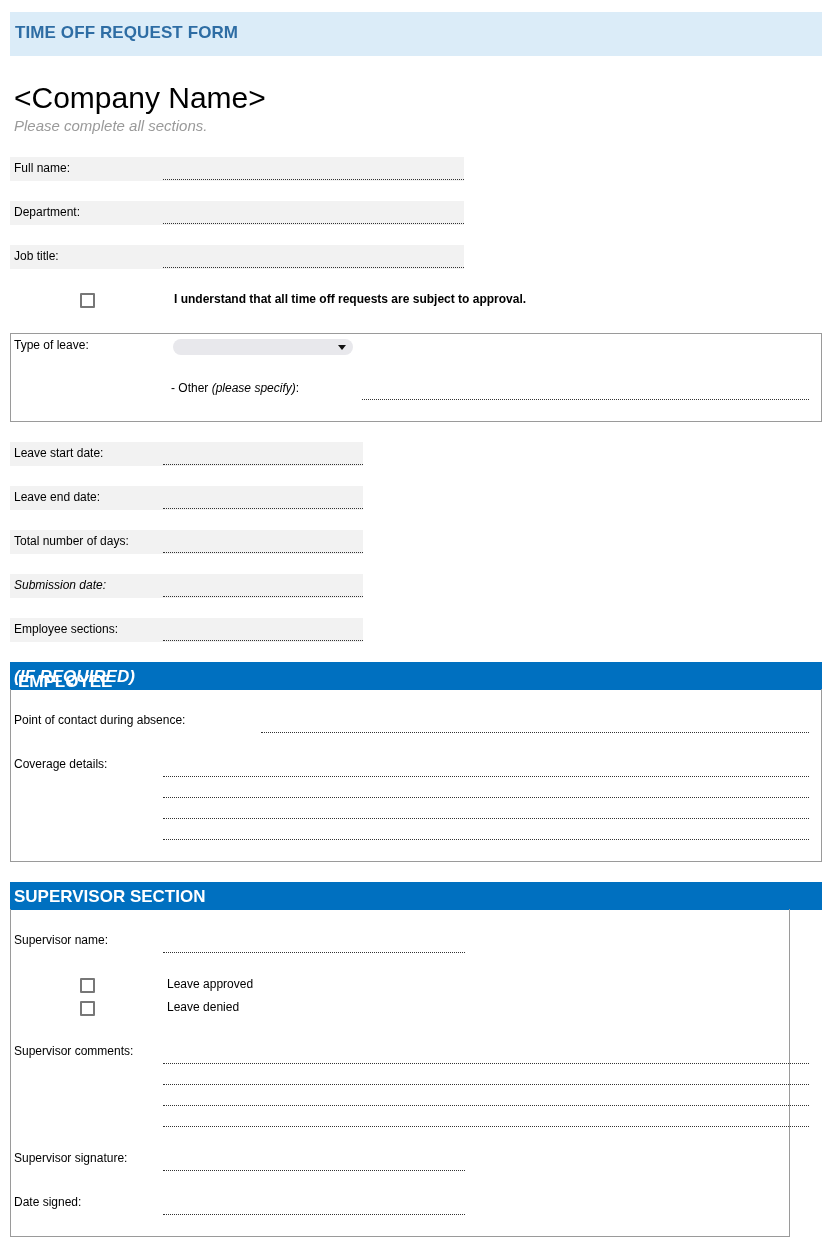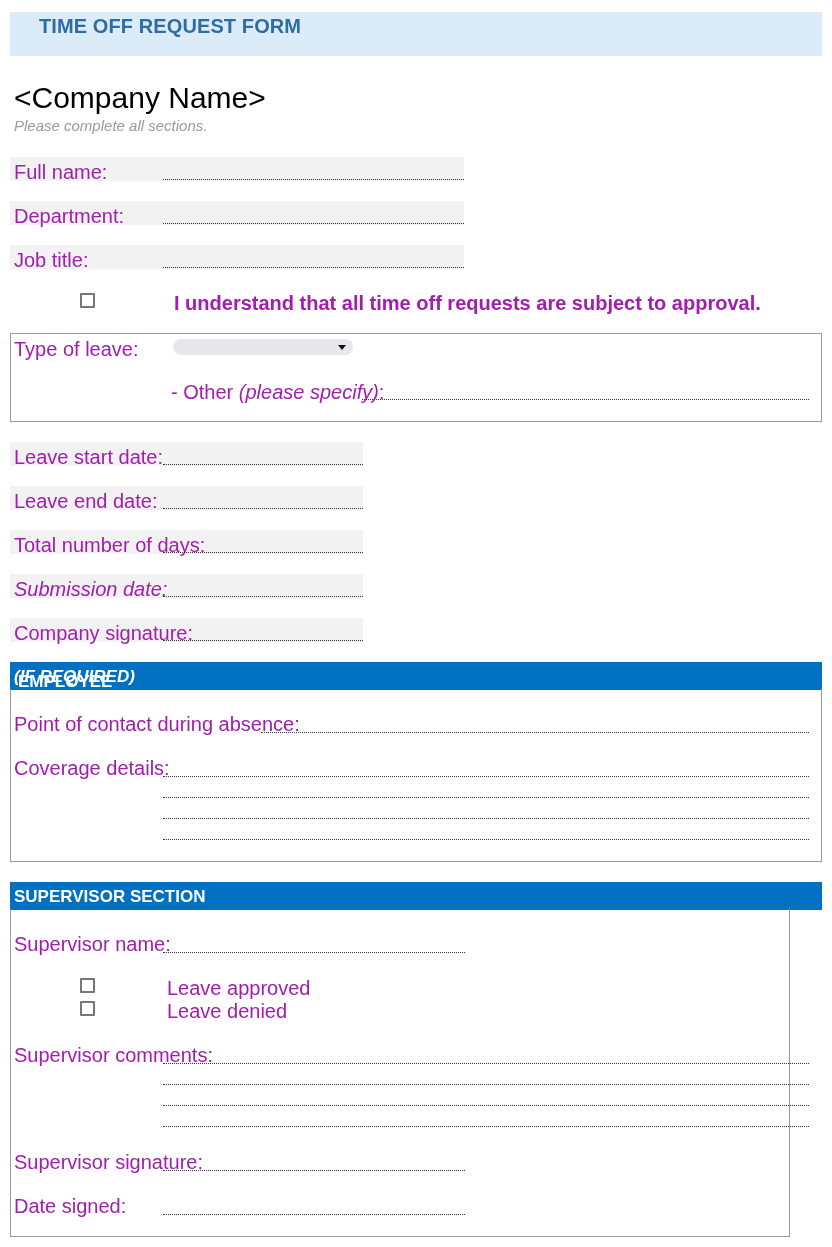--- a/index.html
+++ b/index.html
@@ -11,38 +11,37 @@
       position: relative;
       overflow: hidden;
     }
     .abs { position: absolute; }
 
     .title-bar {
       left: 10px; top: 12px; width: 812px; height: 44px;
       background: #dbecf8;
     }
     .title-bar span {
-      position: absolute; left: 5px; top: 3px;
-      font-size: 20px; font-weight: bold; color: #2e6da4;
+      position: absolute; left: 5px; top: 11px;
+      font-size: 17px; font-weight: bold; color: #2e6da4;
       letter-spacing: 0.1px;
-      margin-left: 24px;
     }
     .company {
       left: 14px; top: 81px; font-size: 30px; color: #000;
     }
     .subtitle {
       left: 14px; top: 117px; font-size: 15px; font-style: italic; color: #9a9a9a;
     }
 
     .shaded-row {
       background: #f2f2f2;
       height: 24px;
     }
     .label {
-      font-size: 20px; color: #a21caf; white-space: nowrap;
+      font-size: 12px; color: #000000; white-space: nowrap;
     }
     .dotline {
       border-bottom: 1px dotted #333;
       height: 1px;
     }
 
     .checkbox {
       width: 15px; height: 15px;
       border: 2px solid #777;
       background: #fff;
@@ -122,21 +121,21 @@
 </div>
 <div class="abs shaded-row" style="left:10px; top:530px; width:353px;">
   <span class="abs label" style="left:4px; top:4px;">Total number of days:</span>
   <div class="abs dotline" style="left:153px; top:22px; width:200px;"></div>
 </div>
 <div class="abs shaded-row" style="left:10px; top:574px; width:353px;">
   <span class="abs label" style="left:4px; top:4px;font-style:italic;">Submission date:</span>
   <div class="abs dotline" style="left:153px; top:22px; width:200px;"></div>
 </div>
 <div class="abs shaded-row" style="left:10px; top:618px; width:353px;">
-  <span class="abs label" style="left:4px; top:4px;">Company signature:</span>
+  <span class="abs label" style="left:4px; top:4px;">Employee sections:</span>
   <div class="abs dotline" style="left:153px; top:22px; width:200px;"></div>
 </div>
 
 <div class="abs section-header" style="top:662px;">
   <span><span>EMPLOYEE COVERAGE PLAN </span><em>(IF REQUIRED)</em></span>
 </div>
 <div class="abs boxed" style="left:10px; top:689px; width:812px; height:173px; border-top:none;">
   <span class="abs label" style="left:3px; top:24px;">Point of contact during absence:</span>
   <div class="abs dotline" style="left:250px; top:43px; width:548px;"></div>
   <span class="abs label" style="left:3px; top:68px;">Coverage details:</span>

